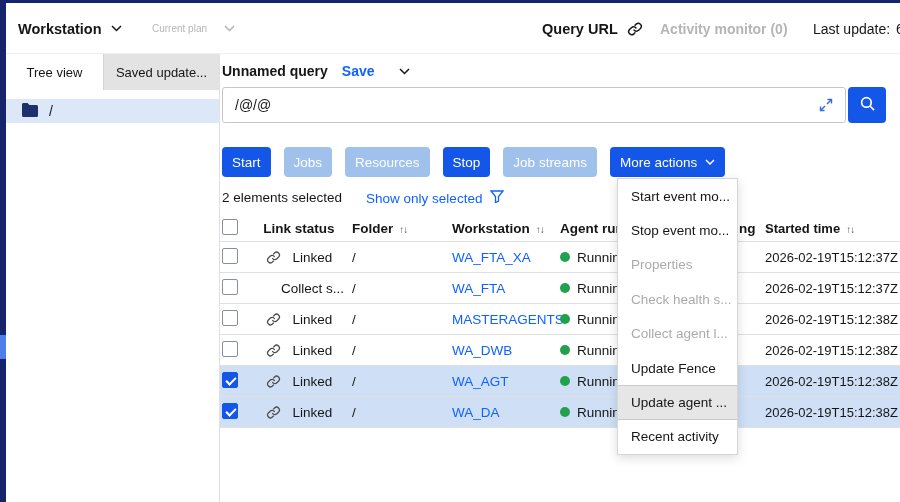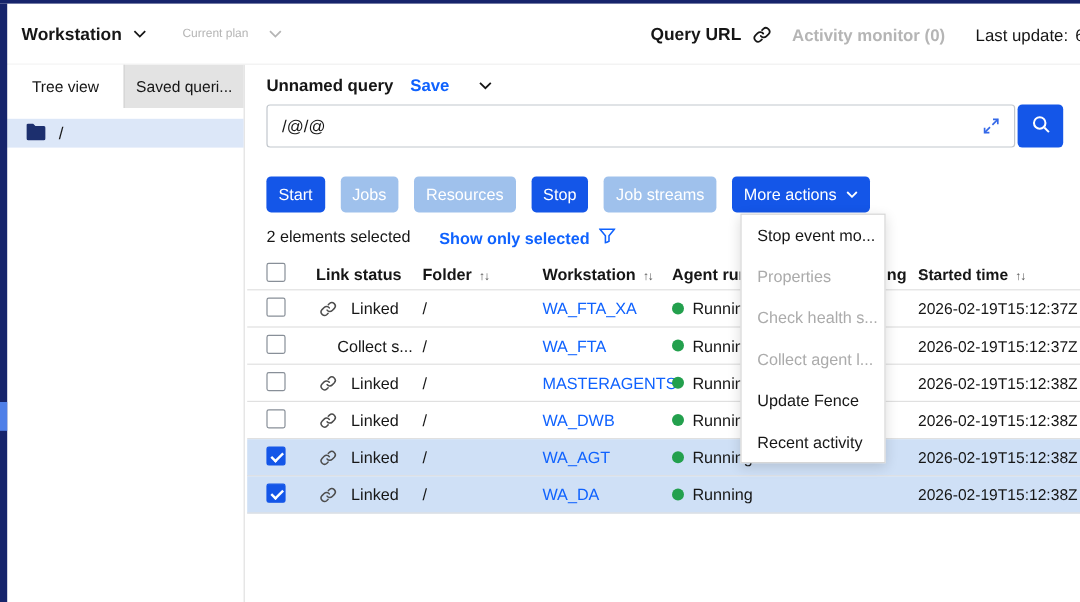--- a/index.html
+++ b/index.html
@@ -19,21 +19,21 @@
   .tb-activity { left:660px; color:var(--muted,#b5b5b5); font-weight:600; }
   .tb-lastupdate { left:813px; gap:6px; }
   .chev { display:inline-flex; }
   .chev-muted { color:var(--muted,#b5b5b5); }
 
   
   .leftstrip { position:absolute; left:0; top:3px; width:6px; bottom:0; background:var(--navy,#16246b); z-index:5; }
   .strip-mark { position:absolute; left:0; top:332px; width:6px; height:24px; background:#4f7fe8; }
 
   
-  .sidebar { position:absolute; left:6px; top:54px; width:198px; bottom:0; background:#fff; border-right:1px solid #e0e0e0; z-index:1; }
+  .sidebar { position:absolute; left:6px; top:54px; width:214px; bottom:0; background:#fff; border-right:1px solid #e0e0e0; z-index:1; }
   .tabs { display:flex; height:36px; }
   .tab { display:flex; align-items:center; justify-content:center; font-size:13px; cursor:pointer; white-space:nowrap; overflow:hidden; }
   .tab.active { width:97px; background:#fff; }
   .tab.inactive { flex:1; background:#e3e3e3; border-left:1px solid #d4d4d4; }
   .tree-item { margin-top:9px; height:24px; background:var(--tree-bg,#dce7f8); display:flex; align-items:center; padding-left:16px; gap:11px; cursor:pointer; }
 
   
   .main { position:absolute; left:206px; top:54px; right:0; bottom:0; background:#fff; }
 
   .query-row { position:absolute; left:16px; top:9px; display:flex; align-items:center; }
@@ -45,21 +45,21 @@
   .search-value { flex:1; }
   .expand-icon { display:inline-flex; color:#3569e8; cursor:pointer; }
   .search-btn { position:absolute; left:642px; top:33px; width:38px; height:36px; background:var(--primary,#1456e8); border:none; border-radius:4px; display:flex; align-items:center; justify-content:center; cursor:pointer; }
 
   .toolbar { position:absolute; left:16px; top:93px; display:flex; gap:13px; }
   .btn { height:30px; padding:0 10px; border:none; border-radius:4px; font-size:13.5px; color:#fff; display:flex; align-items:center; gap:8px; cursor:pointer; font-family:inherit; white-space:nowrap; }
   .btn.primary { background:var(--primary,#1456e8); }
   .btn.secondary { background:var(--secondary,#9fc1ec); }
 
   .selection-row { position:absolute; left:16px; top:136px; display:flex; align-items:flex-start; gap:24px; font-size:13.5px; }
-  .show-selected { color:var(--link,#0f62fe); font-weight:700; display:flex; align-items:center; gap:8px; cursor:pointer; }
+  .show-selected { color:var(--link,#0f62fe); font-weight:400; display:flex; align-items:center; gap:8px; cursor:pointer; }
 
   
   .table { position:absolute; left:0; right:0; top:161px; font-size:13.5px; }
   .thead, .trow { display:grid; grid-template-columns:40px 102px 100px 108px 104px 101px minmax(0,1fr); align-items:center; border-bottom:1px solid #e0e0e0; }
   .thead { height:27px; font-weight:700; }
   .trow { height:31px; }
   .trow.selected { background:var(--row-selected,#cfe0f6); }
   .cell { min-width:0; white-space:nowrap; }
   .c-check { padding-left:16px; }
   .c-link { display:flex; align-items:center; gap:12px; padding-left:4px;justify-content:center; }
@@ -127,21 +127,21 @@
   <div class="leftstrip">
     <div class="strip-mark"></div>
   </div>
 
   <div class="sidebar">
     <div class="tabs">
       <div class="tab active">
         <span>Tree view</span>
       </div>
       <div class="tab inactive">
-        <span>Saved queri...</span>
+        <span>Saved update...</span>
       </div>
     </div>
     <div class="tree-item">
       <span><svg width="16" height="14" viewBox="0 0 16 14" fill="#1c2f6e">
             <path d="M0 1.5C0 .7.7 0 1.5 0h4l2 2h7A1.5 1.5 0 0 1 16 3.5v9A1.5 1.5 0 0 1 14.5 14h-13A1.5 1.5 0 0 1 0 12.5z"></path>
           </svg></span>
       <span>/</span>
     </div>
   </div>
 
@@ -351,22 +351,24 @@
         <div class="cell c-agent">
             <span class="dot"></span>
             <span>Running</span>
           </div>
         <div class="cell c-ng"></div>
         <div class="cell c-time">2026-02-19T15:12:38Z</div>
       </div>
     </div>
 
     <div class="menu">
+      <div class="menu-item">Start event mo...</div>
       <div class="menu-item">Stop event mo...</div>
       <div class="menu-item disabled">Properties</div>
       <div class="menu-item disabled">Check health s...</div>
       <div class="menu-item disabled">Collect agent l...</div>
       <div class="menu-item">Update Fence</div>
+      <div class="menu-item hover">Update agent ...</div>
       <div class="menu-item">Recent activity</div>
     </div>
 
   </div>
 </div>
 
 </body></html>

